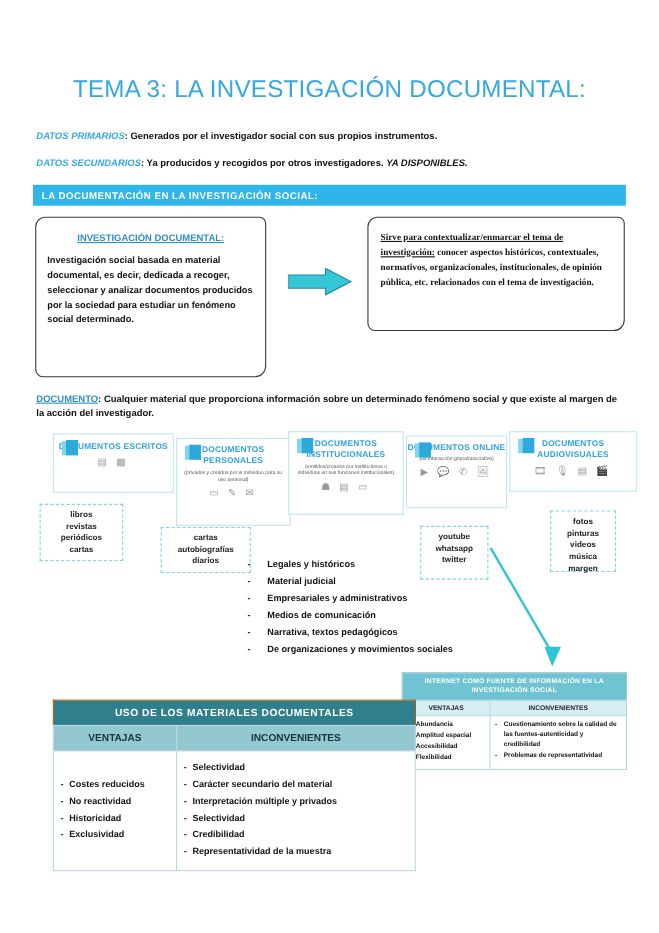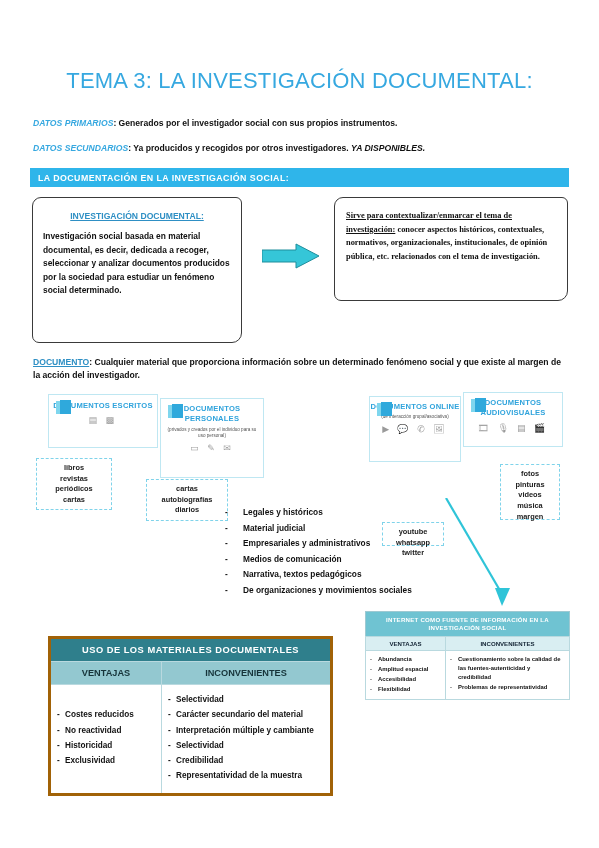--- a/index.html
+++ b/index.html
@@ -87,48 +87,48 @@
     padding:2px 6px 0 6px;
   }
   .card .glyphs {
     text-align:center; color:#9a9a9a; font-size:9px; letter-spacing:3px;
     margin-top:4px;
   }
   #card-escritos     { left:48px;  top:394px; width:110px; height:54px; }
   #card-personales   { left:160px; top:398px; width:104px; height:80px; }
   #card-institucion  { left:262px; top:392px; width:105px; height:76px; }
   #card-online       { left:369px; top:396px; width:92px;  height:66px; }
-  #card-audiovisual  { left:463px; top:392px; width:100px; height:55px; }
+  #card-audiovisual  { left:463px; top:392px; width:116px; height:55px; }
   #card-escritos .ttl { padding-top:6px; }
 
   
   .dashbox {
     position:absolute; border:1px dashed #7FD3EA; background:#fff;
     text-align:center; color:#222; font-size:7.4px; font-weight:600;
     line-height:1.45; padding-top:4px;
   }
   #dash-escritos    { left:36px;  top:458px; width:76px;  height:52px; }
   #dash-personales  { left:146px; top:479px; width:82px;  height:42px; }
-  #dash-online      { left:382px; top:478px; width:62px;  height:24px;margin-top:44px; }
+  #dash-online      { left:382px; top:478px; width:62px;  height:49px; }
   #dash-audiovis    { left:500px; top:464px; width:60px;  height:56px; }
 
   
   #bullets { position:absolute; left:225px; top:507px; font-size:8.3px; font-weight:600; color:#111; }
   #bullets .row { display:flex; margin-bottom:5.5px; }
   #bullets .dash { width:18px; }
 
   
   #arrow-diag { position:absolute; left:438px; top:498px; width:100px; height:112px; }
 
   
   table { border-collapse:collapse; }
 
   #tbl-uso {
-    position:absolute; left:48px; top:636px; width:285px;
-    border:3px solid #a16207;
+    position:absolute; left:48px; top:636px; width:330px;
+    border:1px solid #a16207;
   }
   #tbl-uso .hrow td {
     background:#2F7F8C; color:#ffffff; font-size:9.3px; font-weight:700;
     letter-spacing:0.5px; text-align:center; padding:6px 2px;
   }
   #tbl-uso .srow td {
     background:#93C8D0; color:#16343a; font-size:9.2px; font-weight:700;
     text-align:center; padding:6px 2px; border:1px solid #b9d9df;
   }
   #tbl-uso .brow td {
@@ -220,20 +220,29 @@
     <div class="ttl">DOCUMENTOS PERSONALES</div>
     <div class="sub">(privados y creados por el individuo para su uso personal)</div>
     <div class="glyphs">▭ ✎ ✉</div>
   </div>
   <div class="dashbox" id="dash-personales">
     <span style="white-space:pre-line">cartas
 autobiografías
 diarios</span>
   </div>
 
+  <div class="card" id="card-institucion">
+    <svg class="bookicon" viewBox="0 0 15 16">
+      <rect x="0" y="1" width="4" height="13" fill="#7FD6EE"></rect>
+      <rect x="4" y="0" width="11" height="14" fill="#2FA9DC"></rect>
+    </svg>
+    <div class="ttl">DOCUMENTOS INSTITUCIONALES</div>
+    <div class="sub">(emitidos/creados por instituciones o individuos en sus funciones institucionales)</div>
+    <div class="glyphs">☗ ▤ ▭</div>
+  </div>
 
   <div class="card" id="card-online">
     <svg class="bookicon" viewBox="0 0 15 16">
       <rect x="0" y="1" width="4" height="13" fill="#7FD6EE"></rect>
       <rect x="4" y="0" width="11" height="14" fill="#2FA9DC"></rect>
     </svg>
     <div class="ttl">DOCUMENTOS ONLINE</div>
     <div class="sub">(de interacción grupal/asociativa)</div>
     <div class="glyphs">▶ 💬 ✆ 🖼</div>
   </div>
@@ -365,21 +374,21 @@
         <div class="li">
               <span class="d">-</span>
               <span class="t">Selectividad</span>
             </div>
         <div class="li">
               <span class="d">-</span>
               <span class="t">Carácter secundario del material</span>
             </div>
         <div class="li">
               <span class="d">-</span>
-              <span class="t">Interpretación múltiple y cambiante</span>
+              <span class="t">Interpretación múltiple y privados</span>
             </div>
         <div class="li">
               <span class="d">-</span>
               <span class="t">Selectividad</span>
             </div>
         <div class="li">
               <span class="d">-</span>
               <span class="t">Credibilidad</span>
             </div>
         <div class="li">

